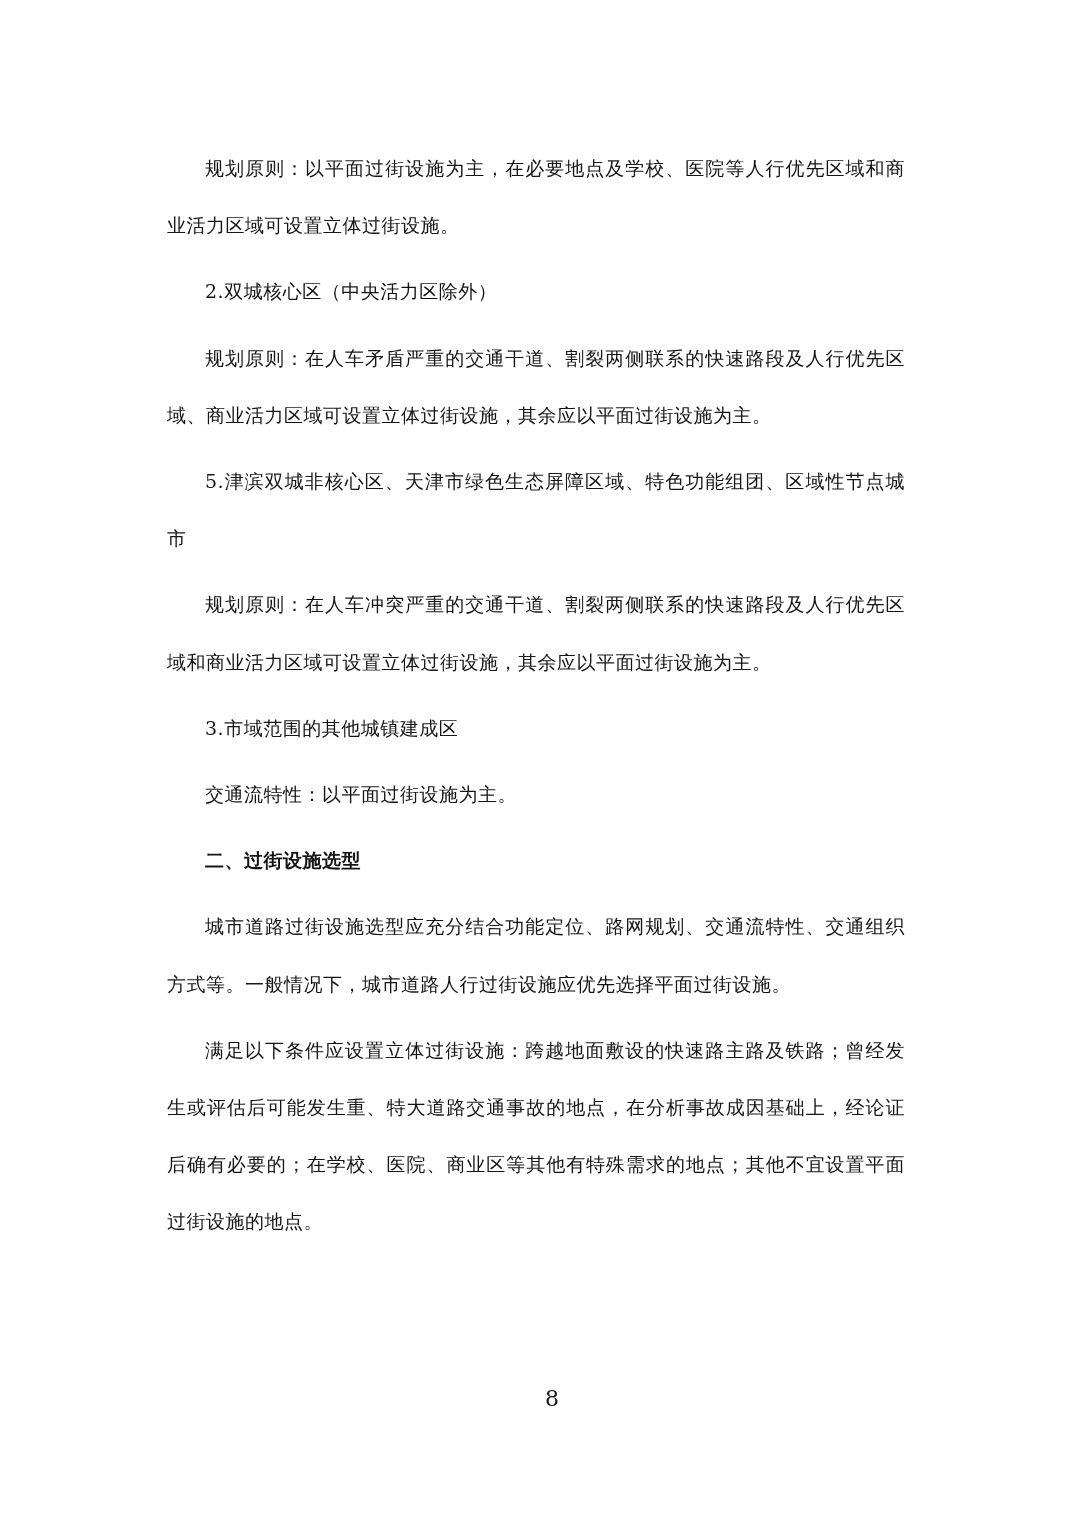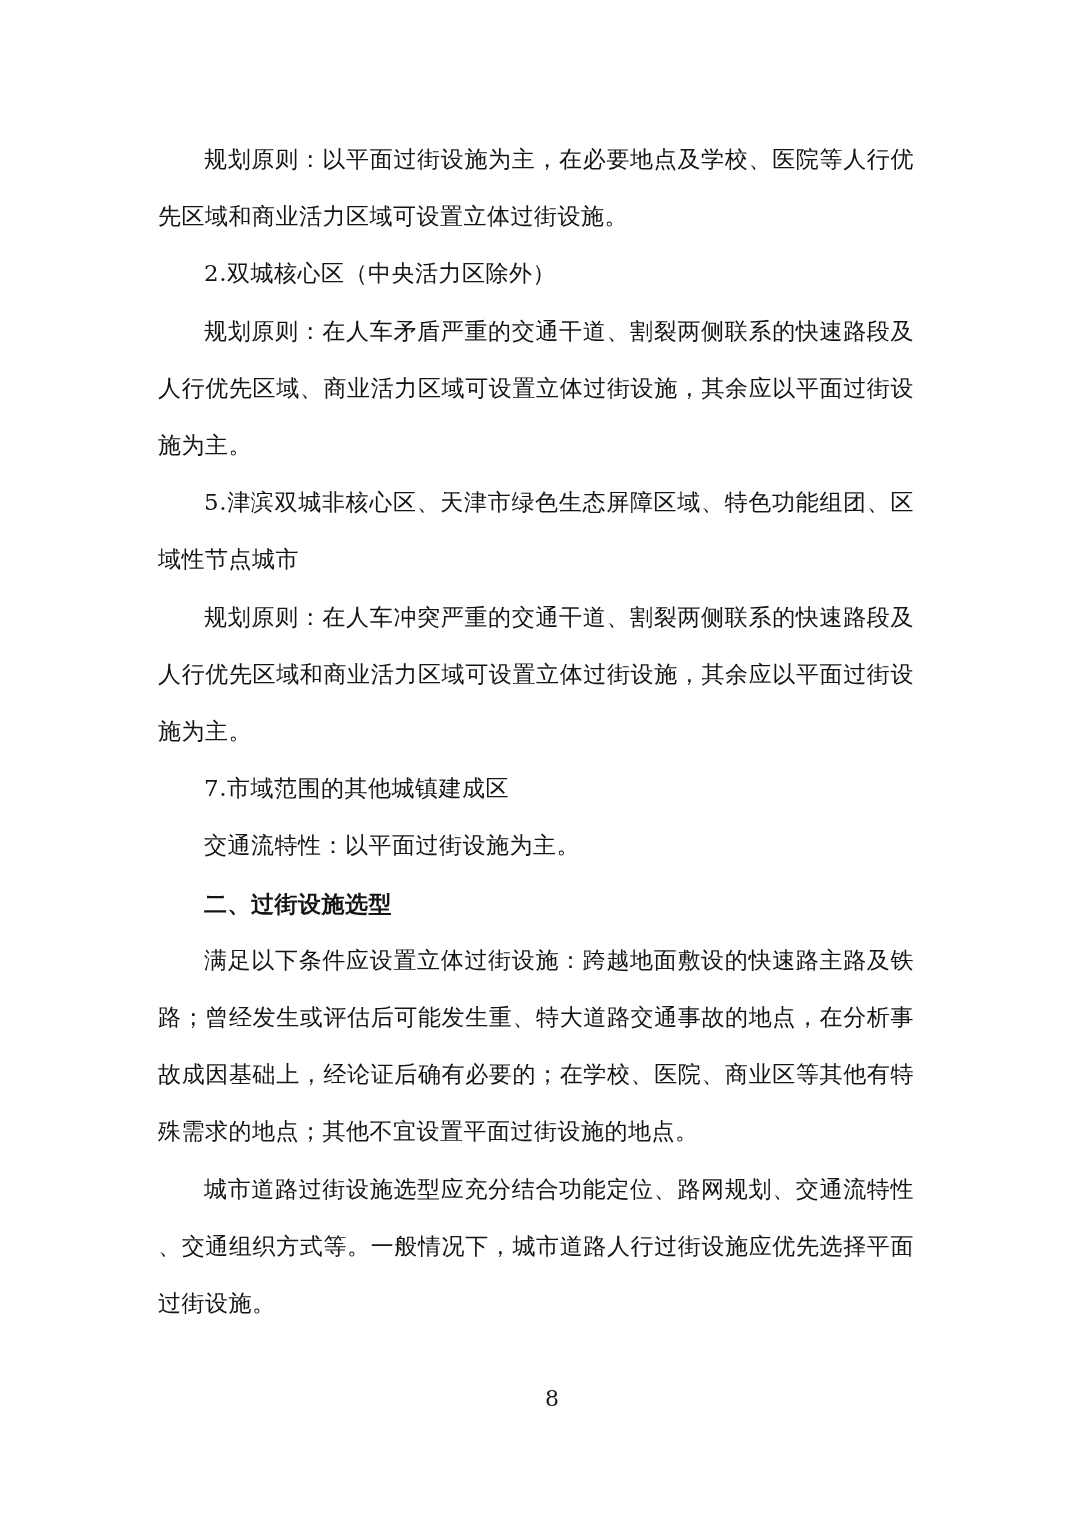--- a/index.html
+++ b/index.html
@@ -16,22 +16,22 @@
     font-family: "DejaVu Serif", "Liberation Serif", serif;
     color: #141414;
   }
   .content {
     position: absolute;
     top: 131px;
     left: 158px;
     width: 756px;
   }
   .para, .heading, .subheading {
-    margin: 0;
-    font-size: 23px;
+    margin: 9px;
+    font-size: 19px;
     line-height: 57.2px;
     text-indent: 2em;
     text-align: justify;
     text-justify: inter-character;
     line-break: anywhere;
     overflow-wrap: anywhere;
     letter-spacing: 0.5px;
   }
   .heading {
     font-weight: 400;
@@ -56,20 +56,20 @@
 </head>
 <body>
 
 <div class="page">
   <div class="content">
     <p class="para">规划原则：以平面过街设施为主，在必要地点及学校、医院等人行优先区域和商业活力区域可设置立体过街设施。</p>
     <p class="heading">2.双城核心区（中央活力区除外）</p>
     <p class="para">规划原则：在人车矛盾严重的交通干道、割裂两侧联系的快速路段及人行优先区域、商业活力区域可设置立体过街设施，其余应以平面过街设施为主。</p>
     <p class="heading">5.津滨双城非核心区、天津市绿色生态屏障区域、特色功能组团、区域性节点城市</p>
     <p class="para">规划原则：在人车冲突严重的交通干道、割裂两侧联系的快速路段及人行优先区域和商业活力区域可设置立体过街设施，其余应以平面过街设施为主。</p>
-    <p class="heading">7.市域范围的其他城镇建成区</p>
+    <p class="heading">3.市域范围的其他城镇建成区</p>
     <p class="para">交通流特性：以平面过街设施为主。</p>
     <p class="subheading">二、过街设施选型</p>
+    <p class="para">城市道路过街设施选型应充分结合功能定位、路网规划、交通流特性、交通组织方式等。一般情况下，城市道路人行过街设施应优先选择平面过街设施。</p>
     <p class="para">满足以下条件应设置立体过街设施：跨越地面敷设的快速路主路及铁路；曾经发生或评估后可能发生重、特大道路交通事故的地点，在分析事故成因基础上，经论证后确有必要的；在学校、医院、商业区等其他有特殊需求的地点；其他不宜设置平面过街设施的地点。</p>
-    <p class="para">城市道路过街设施选型应充分结合功能定位、路网规划、交通流特性、交通组织方式等。一般情况下，城市道路人行过街设施应优先选择平面过街设施。</p>
   </div>
   <div class="page-number">8</div>
 </div>
 
 </body></html>

